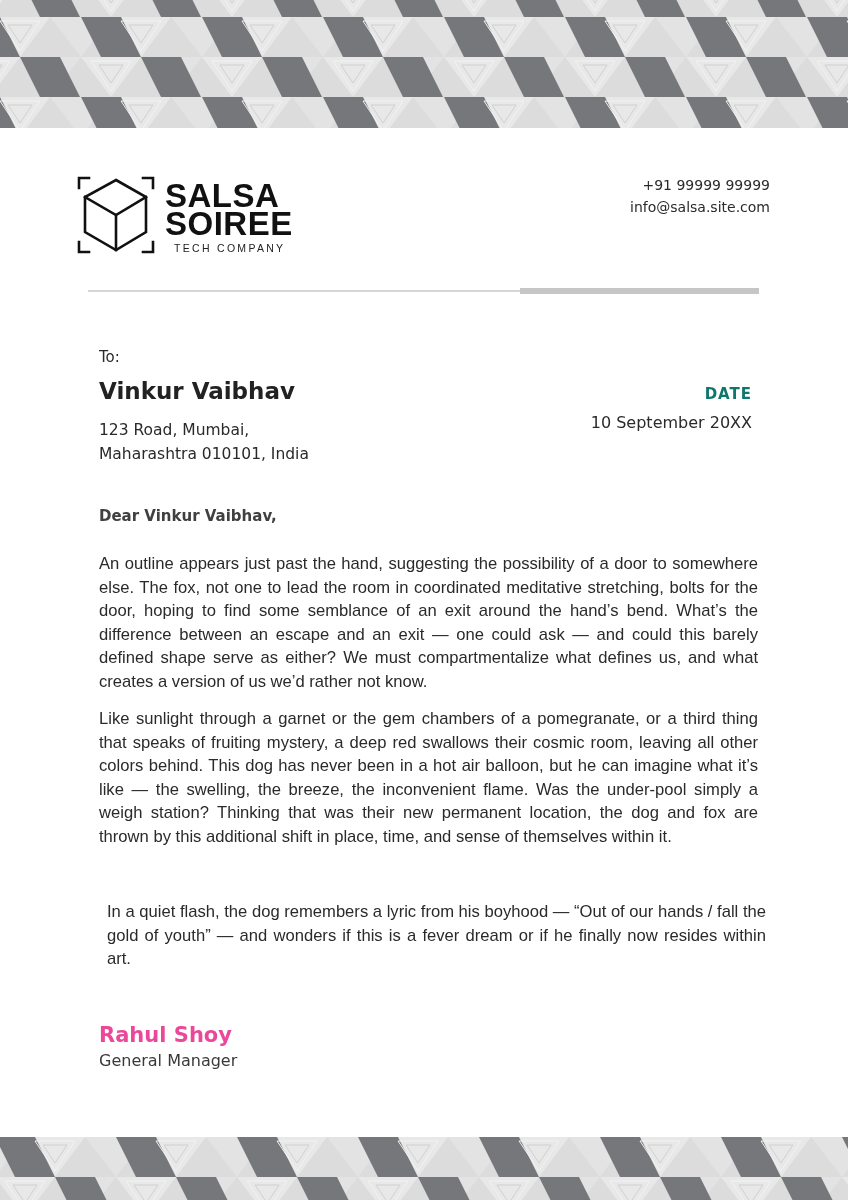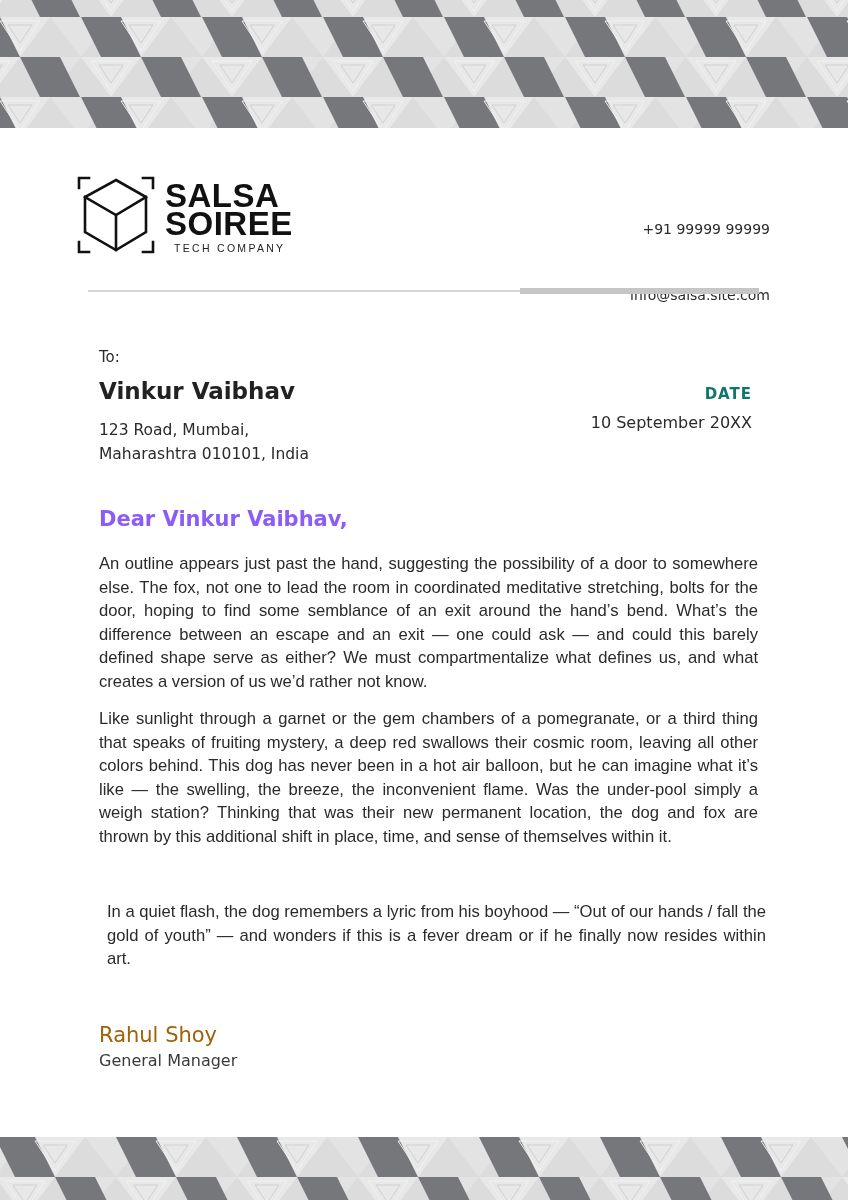--- a/index.html
+++ b/index.html
@@ -24,41 +24,41 @@
   .logo-text-1 { top: 3px; }
   .logo-text-2 { top: 31px; }
   .logo-tag {
     position: absolute; left: 97px; top: 66px;
     font-family: "Liberation Sans", sans-serif;
     font-size: 10.5px; letter-spacing: 2.3px; color: #222;
   }
 
   .contact { position: absolute; right: 78px; top: 174px; text-align: right;
     font-size: 14px; line-height: 22px; color: #2a2a2a; }
-  .contact div { white-space: nowrap; margin-top: 44px; }
+  .contact div { white-space: nowrap; }
 
   .divider-thin { position: absolute; left: 88px; top: 290px; width: 432px; height: 2px; background: #d6d6d6; }
   .divider-thick { position: absolute; left: 520px; top: 288px; width: 239px; height: 6px; background: #c6c6c6; }
 
   .to-label { position: absolute; left: 99px; top: 348px; font-size: 15px; color: #2a2a2a; text-align: center; }
   .recipient-name { position: absolute; left: 99px; top: 378px; font-size: 23px; font-weight: 700; color: #222; }
   .recipient-addr { position: absolute; left: 99px; top: 418px; font-size: 15.5px; line-height: 24px; color: #2a2a2a; }
 
   .date-label { position: absolute; right: 96px; top: 385px; font-size: 15px; font-weight: 700; letter-spacing: 1px; color: #0f766e; }
   .date-value { position: absolute; right: 96px; top: 413px; font-size: 16px; color: #2a2a2a; }
 
-  .salutation { position: absolute; left: 99px; top: 507px; font-size: 21px; font-weight: 700; color: #8b5cf6; }
+  .salutation { position: absolute; left: 99px; top: 507px; font-size: 15px; font-weight: 700; color: #404040; }
 
   .para { position: absolute; left: 99px; width: 659px; text-align: justify;
     font-family: "Liberation Sans", sans-serif; font-size: 16.6px; line-height: 23.5px; color: #2a2a2a; }
   .para-1 { top: 552px; }
   .para-2 { top: 707px; }
   .para-3 { top: 892px; }
 
-  .sign-name { position: absolute; left: 99px; top: 1023px; font-size: 21px; font-weight: 400; color: #a16207; }
+  .sign-name { position: absolute; left: 99px; top: 1023px; font-size: 21px; font-weight: 700; color: #ec4899; }
   .sign-title { position: absolute; left: 99px; top: 1051px; font-size: 16px; color: #3a3a3a; }
 </style>
 </head>
 <body>
 
 <div class="band band-top">
   <svg width="848" height="128">
     <defs>
       <pattern id="tb-top" x="-40" y="-23" width="121" height="80" patternUnits="userSpaceOnUse">
         <rect x="0" y="0" width="121" height="80" fill="#dcdcdc"></rect>

